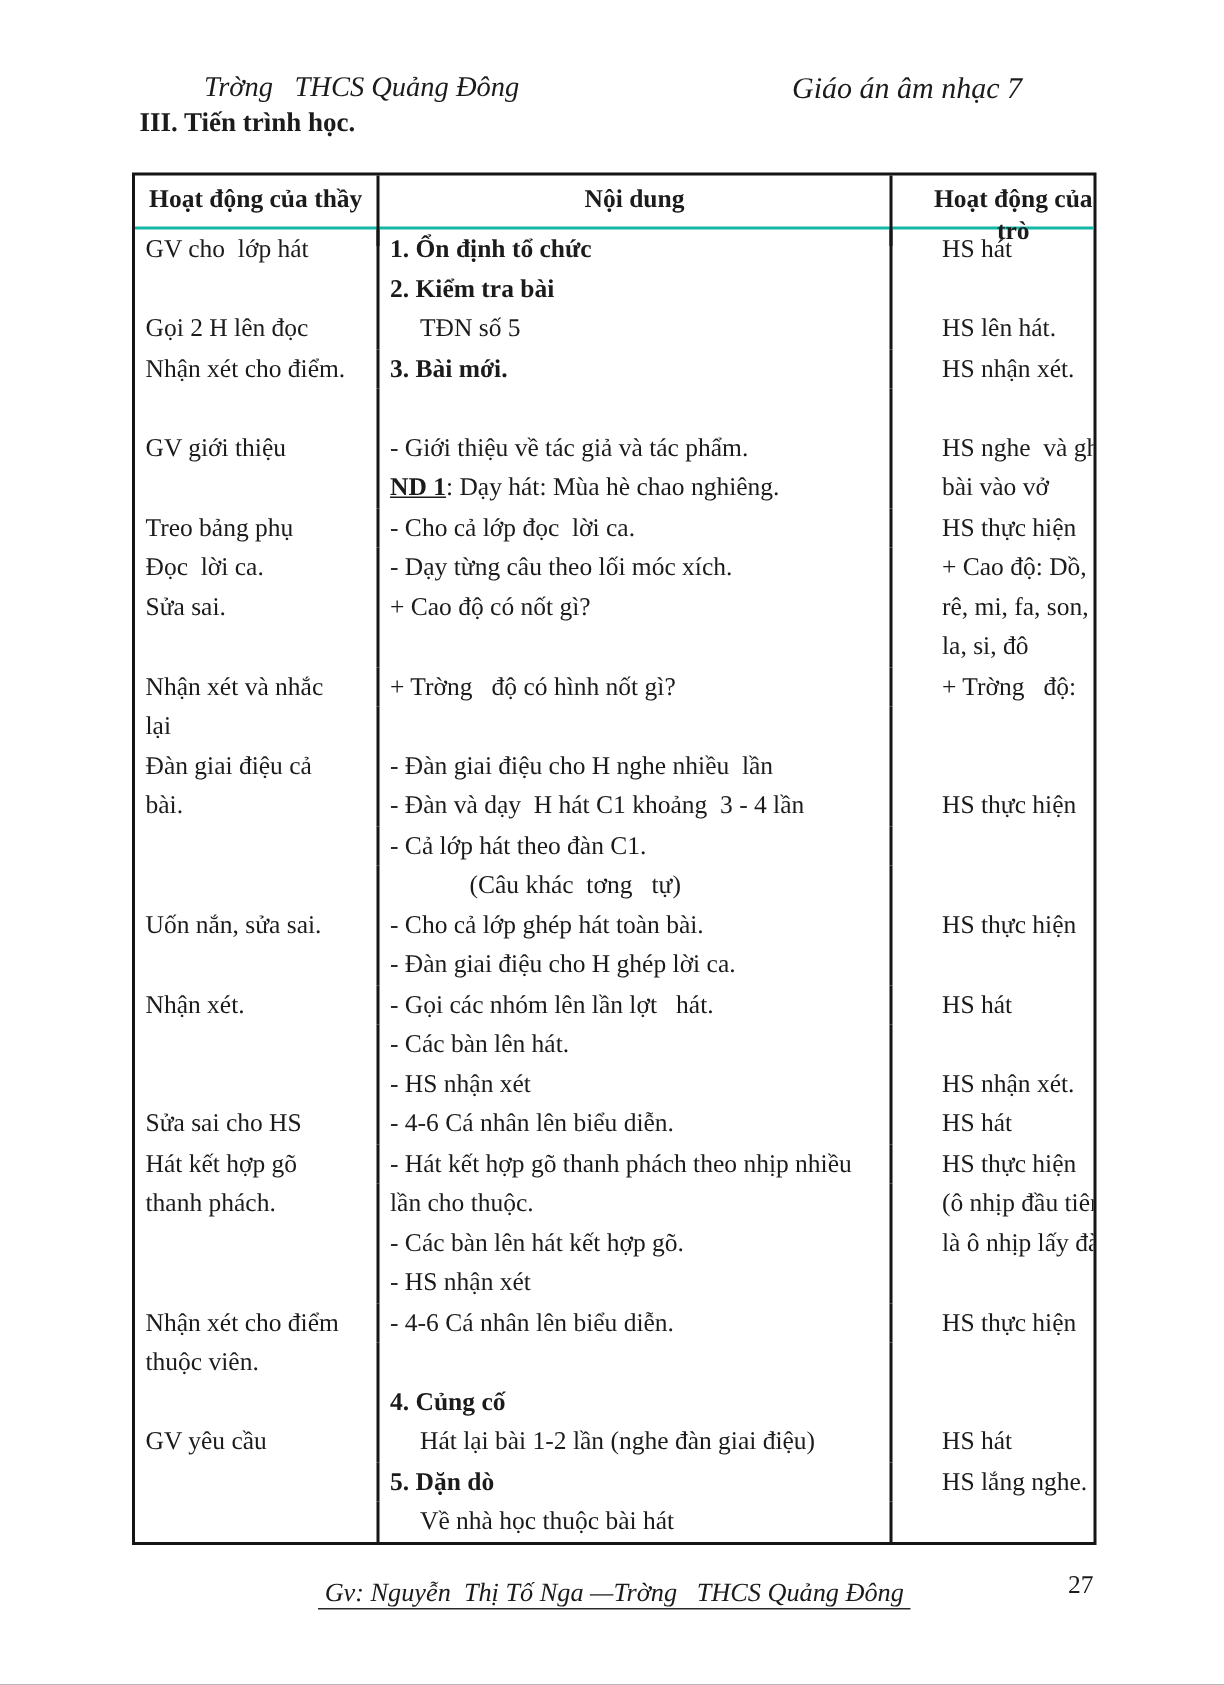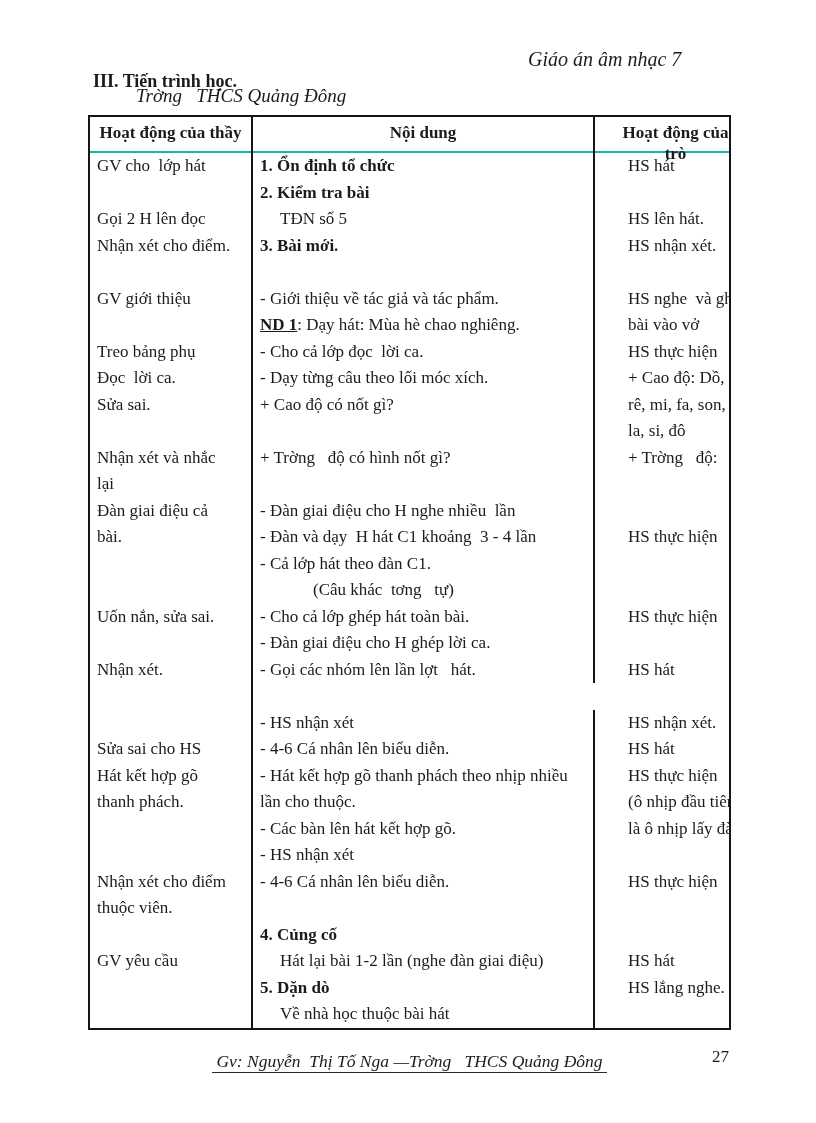--- a/index.html
+++ b/index.html
@@ -6,21 +6,21 @@
   .page{
     position:relative;
     width:816px;height:1123px;
     background:#ffffff;
     font-family:"Liberation Serif","DejaVu Serif",serif;
     color:#1b1b1b;
     overflow:hidden;
   }
   .doc-header-left{
     position:absolute;left:136px;top:48px;
-    font-style:italic;font-size:19px;white-space:pre;margin-top:37px;
+    font-style:italic;font-size:19px;white-space:pre;
   }
   .doc-header-right{
     position:absolute;left:528px;top:48px;
     font-style:italic;font-size:20px;white-space:pre;
   }
   .section-title{
     position:absolute;left:93px;top:71px;
     font-weight:bold;font-size:18px;white-space:pre;
   }
   .lesson-table{
@@ -178,20 +178,21 @@
           <div class="cell c1">- Đàn giai điệu cho H ghép lời ca.</div>
           <div class="cell c2"></div>
         </div>
         <div class="trow">
           <div class="cell c0">Nhận xét.</div>
           <div class="cell c1">- Gọi các nhóm lên lần lợt   hát.</div>
           <div class="cell c2">HS hát</div>
         </div>
         <div class="trow">
           <div class="cell c0"></div>
+          <div class="cell c1">- Các bàn lên hát.</div>
           <div class="cell c2"></div>
         </div>
         <div class="trow">
           <div class="cell c0"></div>
           <div class="cell c1">- HS nhận xét</div>
           <div class="cell c2">HS nhận xét.</div>
         </div>
         <div class="trow">
           <div class="cell c0">Sửa sai cho HS</div>
           <div class="cell c1">- 4-6 Cá nhân lên biểu diễn.</div>

